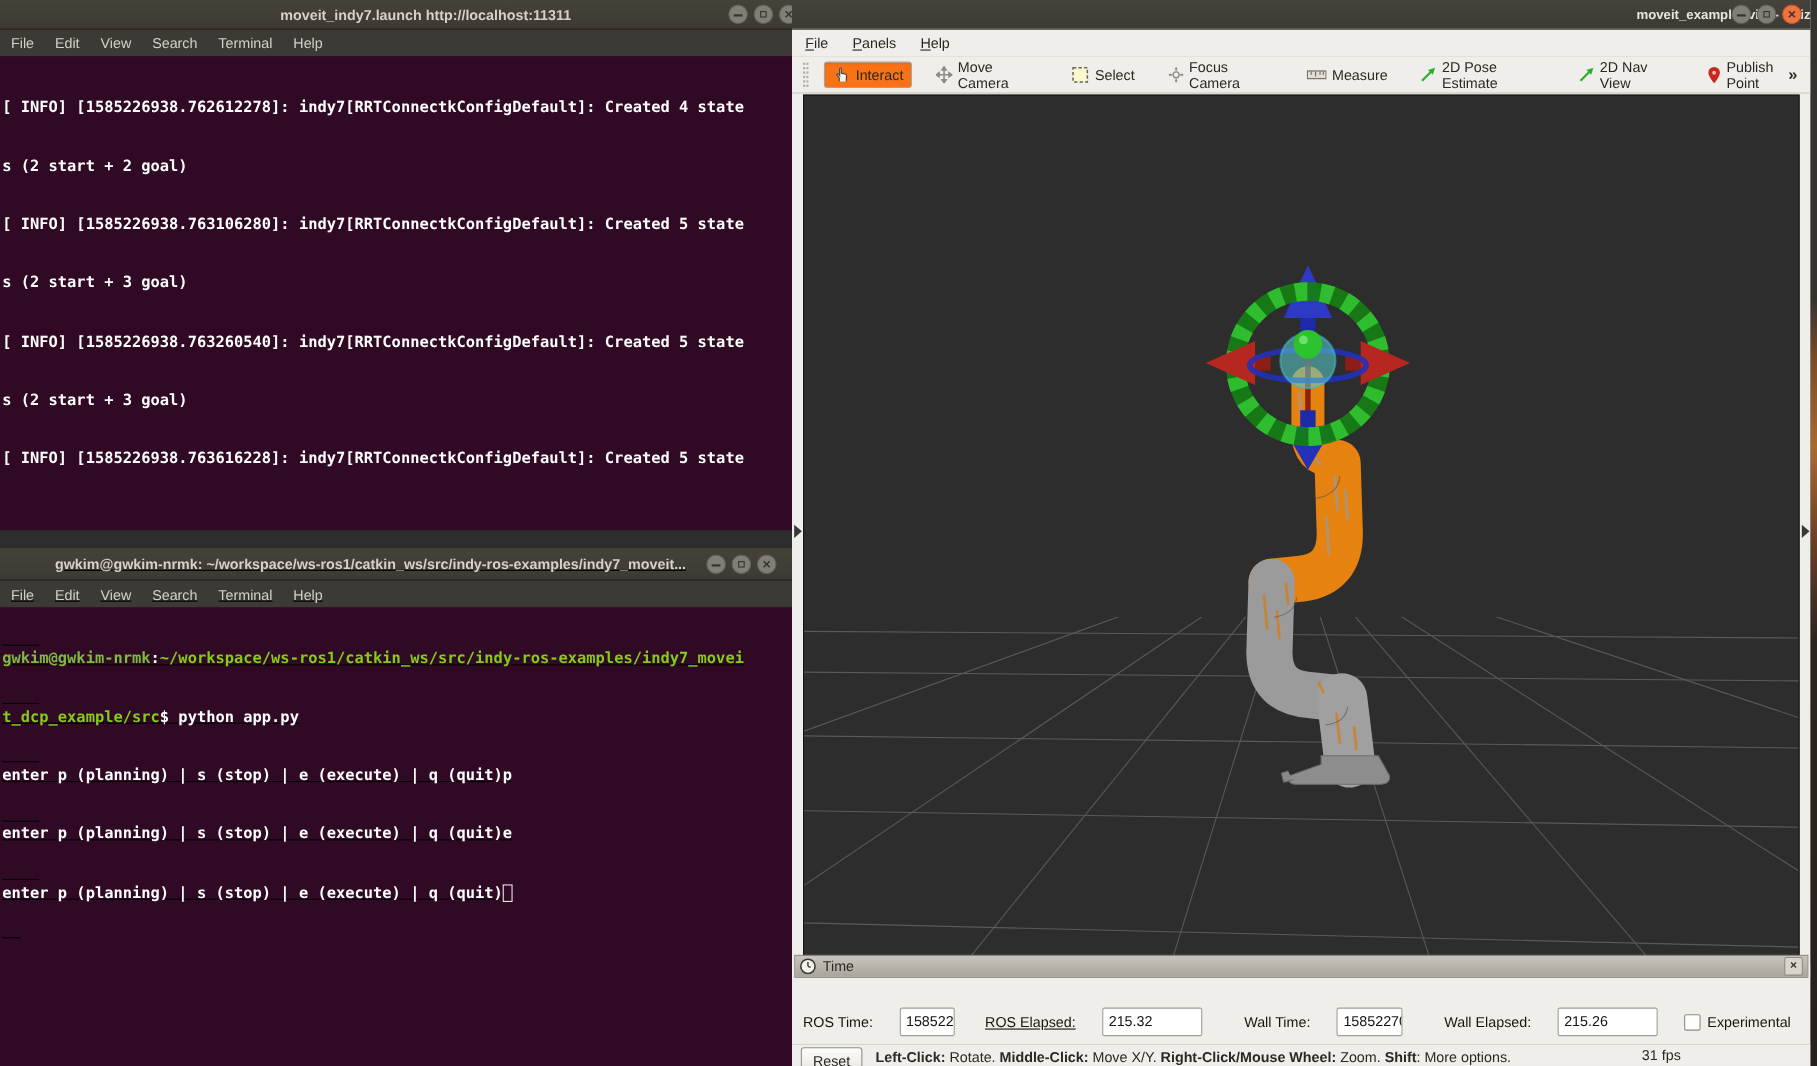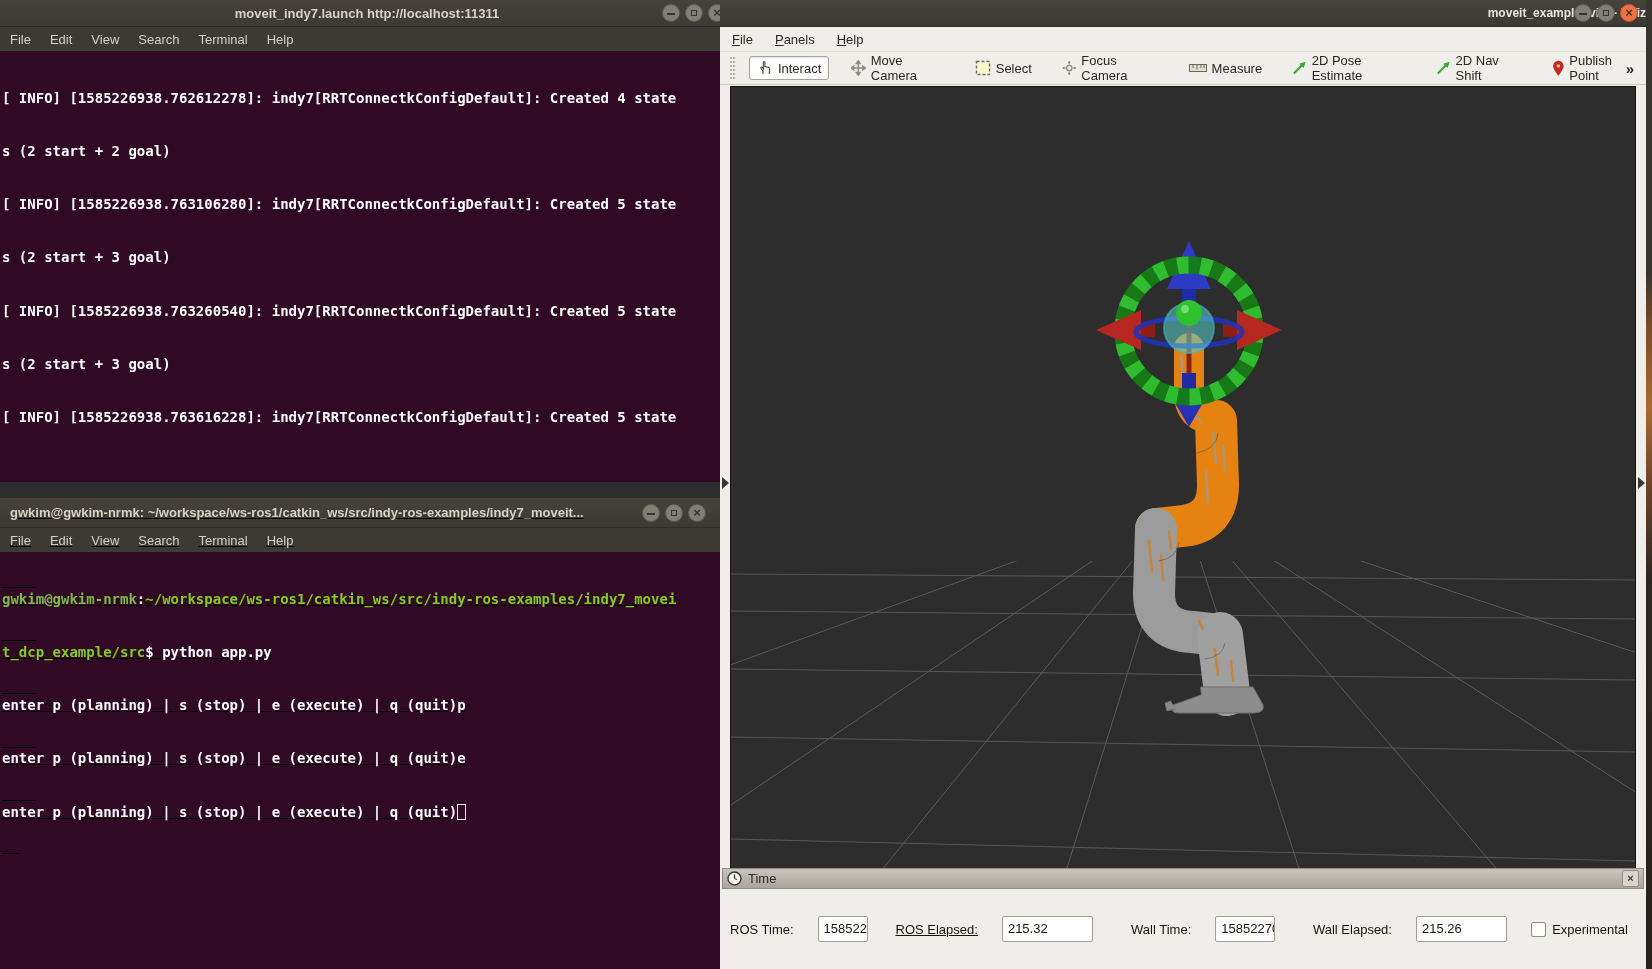--- a/index.html
+++ b/index.html
@@ -2,21 +2,21 @@
 <html><head>
 <meta charset="utf-8">
 <style>
   * { margin:0; padding:0; box-sizing:border-box; }
   html,body { width:1652px; height:969px; overflow:hidden; background:#2e2d2d;
               font-family:"Liberation Sans", sans-serif; }
 
   
   .term { position:absolute; left:0; width:734px; overflow:hidden; background:#300a24; }
   .term-titlebar { position:relative; height:27px; background:linear-gradient(#454239,#3c3a34);
-                   border-bottom:1px solid #2e2c28; }
+                   border-bottom:1px solid #2e2c28;padding-left:40px; }
   .term-title { color:#d6d2ca; font-weight:bold; font-size:13px; line-height:27px;
                 white-space:nowrap; }
   .term-title.centered { text-align:center; }
   .term-title.left { padding-left:10px; }
   .winbtns { position:absolute; top:4px; display:flex; gap:5px; }
   .winbtn { width:18px; height:18px; border-radius:50%; background:#817e76;
             border:1px solid #5f5c55; position:relative; }
   .winbtn .bar { position:absolute; left:4px; top:8px; width:8px; height:2px; background:#36342f; }
   .winbtn .box { position:absolute; left:5px; top:5px; width:6px; height:6px;
                  border:1.5px solid #36342f; }
@@ -42,21 +42,21 @@
   .rviz-title { text-align:right; color:#e8e5df; font-weight:bold; font-size:12px; line-height:26px; }
   .rviz-menubar { height:25px; display:flex; align-items:center; gap:22px; padding-left:12px;
                   background:#f0eeea; border-bottom:1px solid #e2dfd9; }
   .rviz-menu-item { font-size:13px; color:#2a2824; }
   .rviz-menu-item u { text-decoration:underline; }
   .rviz-toolbar { height:33px; display:flex; align-items:center; gap:14px; padding-left:10px;
                   background:#f0eeea; border-bottom:1px solid #ccc8c0; position:relative; }
   .tb-handle { width:5px; height:22px; border-left:2px dotted #b4b0a8; border-right:2px dotted #b4b0a8; }
   .tb-btn { display:flex; align-items:center; gap:5px; font-size:13px; color:#2a2824;
             padding:3px 7px; border-radius:3px; border:1px solid transparent; }
-  .tb-btn.active { background:#ffffff; border-color:#a7a39b; box-shadow:inset 0 1px 2px rgba(0,0,0,.12); }
+  .tb-btn.active { background:#f97316; border-color:#a7a39b; box-shadow:inset 0 1px 2px rgba(0,0,0,.12); }
   .tb-more { position:absolute; right:12px; font-size:15px; font-weight:bold; color:#2a2824; }
   .viewport { position:absolute; left:10px; top:86px; width:906px; height:792px;
               background:#2d2d2d; border:1px solid #141414; }
   .panel-arrow { position:absolute; width:0; height:0; border-top:6px solid transparent;
                  border-bottom:6px solid transparent; border-left:7px solid #3a3834; }
   .splitter { position:absolute; left:0; top:878px; width:926px; height:10px; background:#f0eeea; }
   .splitter .dots { position:absolute; left:50%; top:3px; width:28px; height:3px;
                     background:radial-gradient(circle, #938f87 1px, transparent 1.4px) 0 0/5px 3px repeat-x; }
   .time-header { position:absolute; left:2px; top:868px; width:922px; height:21px;
                  background:linear-gradient(#c9c5bd,#a9a59d); border:1px solid #8f8b83;
@@ -262,21 +262,21 @@
         <path d="M15 1 L12.8 8 L8 3.2 Z" fill="#2dad2d"></path>
       </svg>
       <span>2D Pose Estimate</span>
     </div>
 
     <div class="tb-btn">
       <svg width="16" height="16" viewBox="0 0 16 16">
         <line x1="2" y1="14" x2="11" y2="5" stroke="#2dad2d" stroke-width="2.2"></line>
         <path d="M15 1 L12.8 8 L8 3.2 Z" fill="#2dad2d"></path>
       </svg>
-      <span>2D Nav Shift</span>
+      <span>2D Nav View</span>
     </div>
 
     <div class="tb-btn">
       <svg width="14" height="17" viewBox="0 0 14 17">
         <path d="M7 16.5 C7 16.5 1.2 9.5 1.2 5.8 A5.8 5.8 0 0 1 12.8 5.8 C12.8 9.5 7 16.5 7 16.5 Z" fill="#c8271d"></path>
         <circle cx="7" cy="5.8" r="2" fill="#f3b7b2"></circle>
       </svg>
       <span>Publish Point</span>
     </div>
 
@@ -404,15 +404,22 @@
     <span class="tf-label" style="margin-left:14px;">Wall Time:</span>
     <div class="tf-input" style="width:100px;">1585227021.00</div>
     <span class="tf-label" style="margin-left:14px;">Wall Elapsed:</span>
     <div class="tf-input" style="width:158px;">215.26</div>
     <div class="chk-group">
       <div class="chk-box"></div>
       <span class="tf-label">Experimental</span>
     </div>
   </div>
 
+  <div class="statusbar">
+    <button class="reset-btn">Reset</button>
+    <span class="help-text">
+      <b>Left-Click:</b><span> Rotate. </span><b>Middle-Click:</b><span> Move X/Y. </span><b>Right-Click/Mouse Wheel:</b><span> Zoom. </span><b>Shift</b><span>: More options.</span>
+    </span>
+    <span class="fps">31 fps</span>
+  </div>
 </div>
 
 <div class="sliver"></div>
 
 </body></html>

